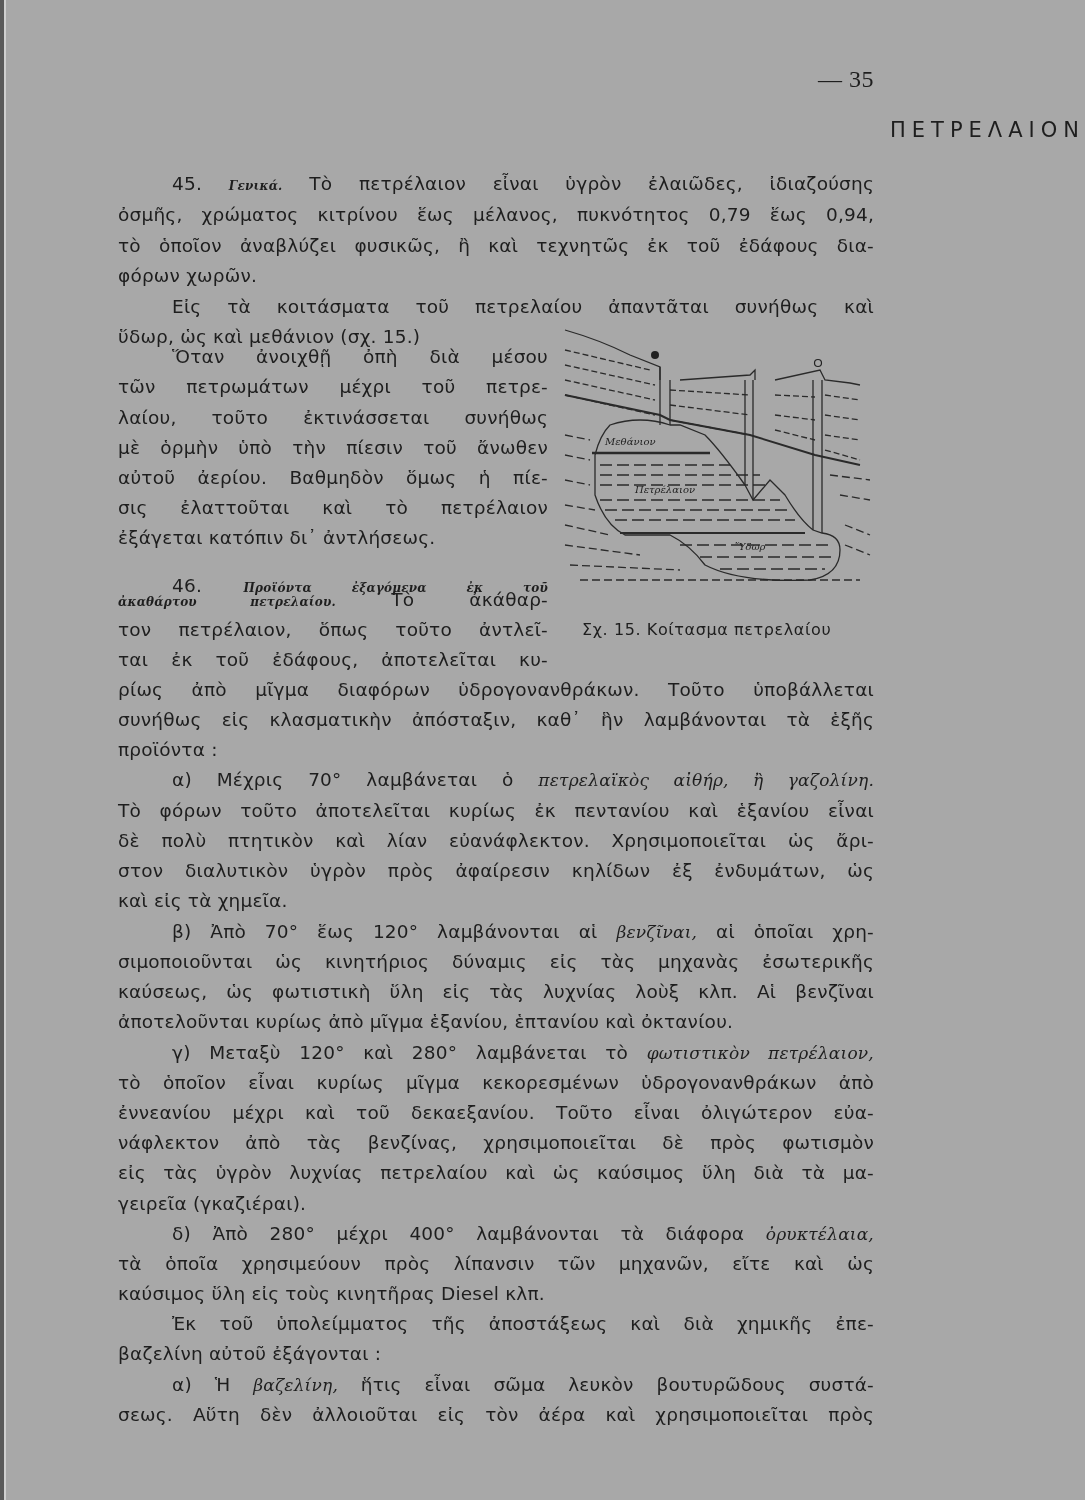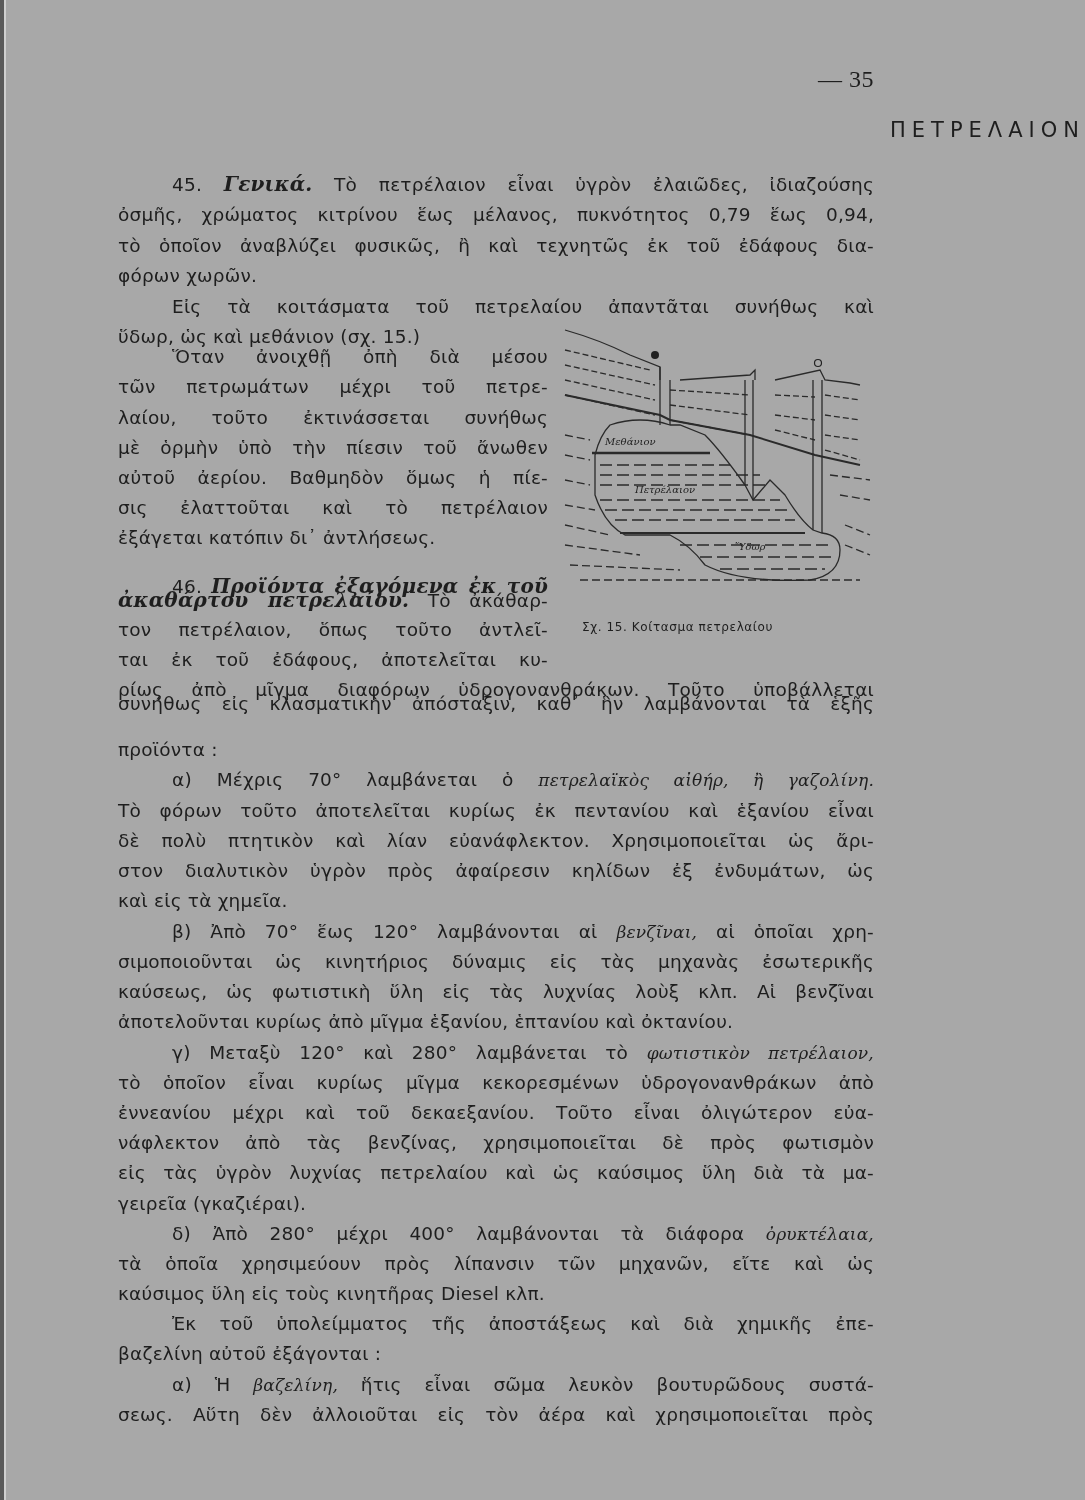--- a/index.html
+++ b/index.html
@@ -16,24 +16,24 @@
   .title { position:absolute; left:0; width:1085px; top:118px; text-align:right; font-size:21px; letter-spacing:6px; font-weight:normal; }
   .line {
     position:absolute; font-size:18.5px; white-space:nowrap; line-height:24px;
     letter-spacing:0.2px;
   }
   .full { left:118px; width:756px; text-align:justify; text-align-last:justify; }
   .ind  { left:172px; width:702px; text-align:justify; text-align-last:justify; }
   .nar  { left:118px; width:430px; text-align:justify; text-align-last:justify; }
   .narind { left:172px; width:376px; text-align:justify; text-align-last:justify; }
   .last { text-align-last:left; }
-  .it { font-family:"DejaVu Serif", serif; font-style:italic; font-weight:bold; font-size:20px; }
+  .it { font-family:"DejaVu Serif", serif; font-style:italic; font-weight:bold; font-size:12px; }
   .iti { font-family:"DejaVu Serif", serif; font-style:italic; font-size:17px; }
   .figure { position:absolute; left:560px; top:325px; width:325px; height:260px; }
-  .caption { position:absolute; left:582px; top:620px; font-size:12px; letter-spacing:0.6px; white-space:nowrap; }
+  .caption { position:absolute; left:582px; top:620px; font-size:16px; letter-spacing:0.6px; white-space:nowrap; }
   .figlabel { font-family:"DejaVu Serif", serif; font-style:italic; font-size:10px; fill:#222; }
 </style>
 </head>
 <body>
 
 <div class="edge"></div>
 <div class="edge2"></div>
 
 <div class="pagenum">— 35</div>
 <div class="title">ΠΕΤΡΕΛΑΙΟΝ</div>
@@ -52,21 +52,21 @@
 <div class="line nar" style="top:436px">μὲ ὁρμὴν ὑπὸ τὴν πίεσιν τοῦ ἄνωθεν</div>
 <div class="line nar" style="top:466px">αὐτοῦ ἀερίου. Βαθμηδὸν ὅμως ἡ πίε-</div>
 <div class="line nar" style="top:496px">σις ἐλαττοῦται καὶ τὸ πετρέλαιον</div>
 <div class="line nar last" style="top:526px">ἐξάγεται κατόπιν δι᾽ ἀντλήσεως.</div>
 
 <div class="line narind" style="top:574px"><span>46.</span> <span class="it">Προϊόντα ἐξαγόμενα ἐκ τοῦ</span></div>
 <div class="line nar" style="top:588px"><span class="it">ἀκαθάρτου πετρελαίου.</span> <span>Τὸ ἀκάθαρ-</span></div>
 <div class="line nar" style="top:618px">τον πετρέλαιον, ὅπως τοῦτο ἀντλεῖ-</div>
 <div class="line nar" style="top:648px">ται ἐκ τοῦ ἐδάφους, ἀποτελεῖται κυ-</div>
 <div class="line full" style="top:678px">ρίως ἀπὸ μῖγμα διαφόρων ὑδρογονανθράκων. Τοῦτο ὑποβάλλεται</div>
-<div class="line full" style="top:692px">συνήθως εἰς κλασματικὴν ἀπόσταξιν, καθ᾽ ἣν λαμβάνονται τὰ ἑξῆς</div>
+<div class="line full" style="top:708px">συνήθως εἰς κλασματικὴν ἀπόσταξιν, καθ᾽ ἣν λαμβάνονται τὰ ἑξῆς</div>
 <div class="line full last" style="top:738px">προϊόντα :</div>
 
 <div class="line ind" style="top:768px"><span>α) Μέχρις 70° λαμβάνεται ὁ</span> <span class="iti">πετρελαϊκὸς αἰθήρ, ἢ γαζολίνη.</span></div>
 <div class="line full" style="top:799px">Τὸ φόρων τοῦτο ἀποτελεῖται κυρίως ἐκ πεντανίου καὶ ἑξανίου εἶναι</div>
 <div class="line full" style="top:829px">δὲ πολὺ πτητικὸν καὶ λίαν εὐανάφλεκτον. Χρησιμοποιεῖται ὡς ἄρι-</div>
 <div class="line full" style="top:859px">στον διαλυτικὸν ὑγρὸν πρὸς ἀφαίρεσιν κηλίδων ἐξ ἐνδυμάτων, ὡς</div>
 <div class="line full last" style="top:889px">καὶ εἰς τὰ χημεῖα.</div>
 
 <div class="line ind" style="top:920px"><span>β) Ἀπὸ 70° ἕως 120° λαμβάνονται αἱ</span> <span class="iti">βενζῖναι,</span> <span>αἱ ὁποῖαι χρη-</span></div>
 <div class="line full" style="top:950px">σιμοποιοῦνται ὡς κινητήριος δύναμις εἰς τὰς μηχανὰς ἐσωτερικῆς</div>

